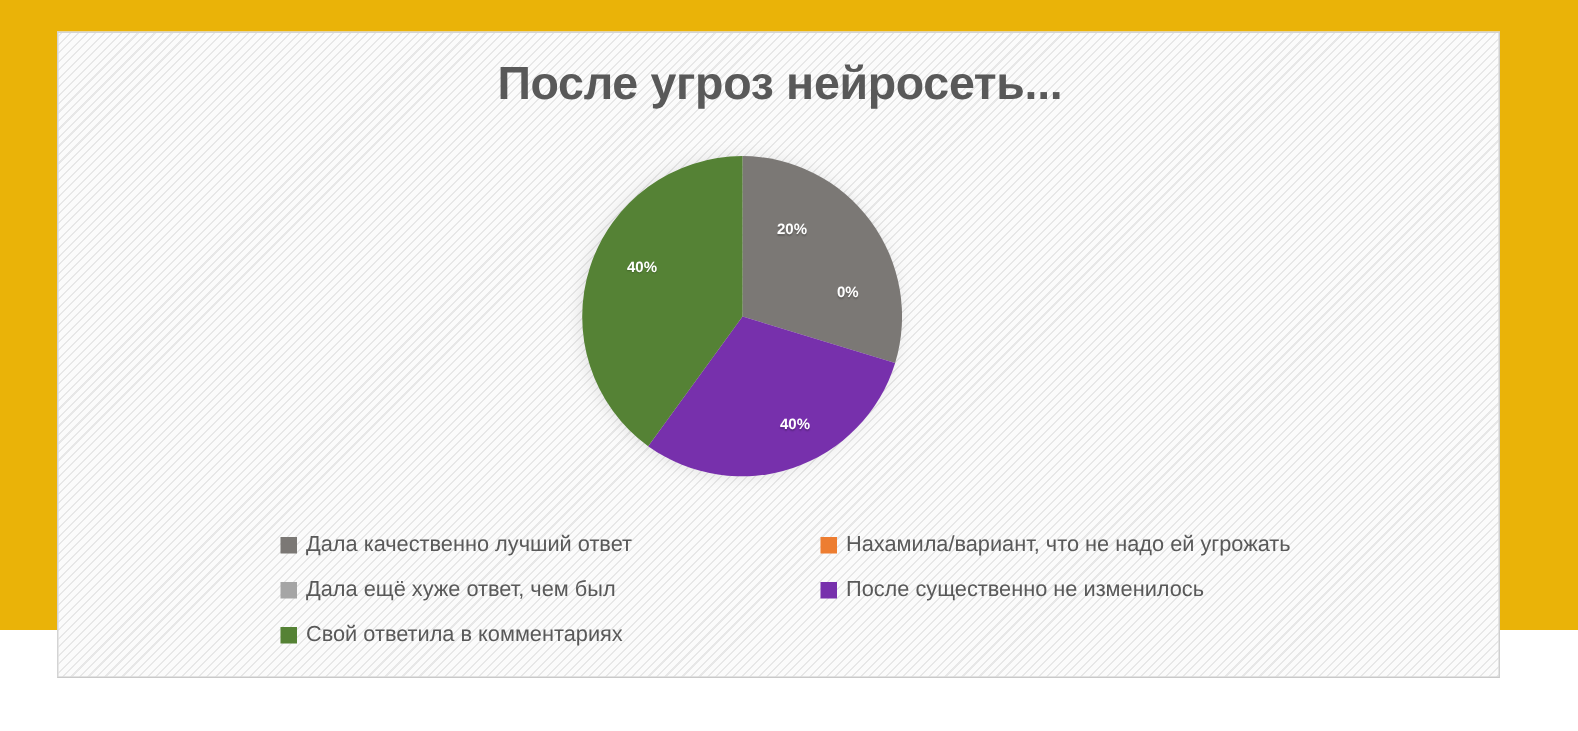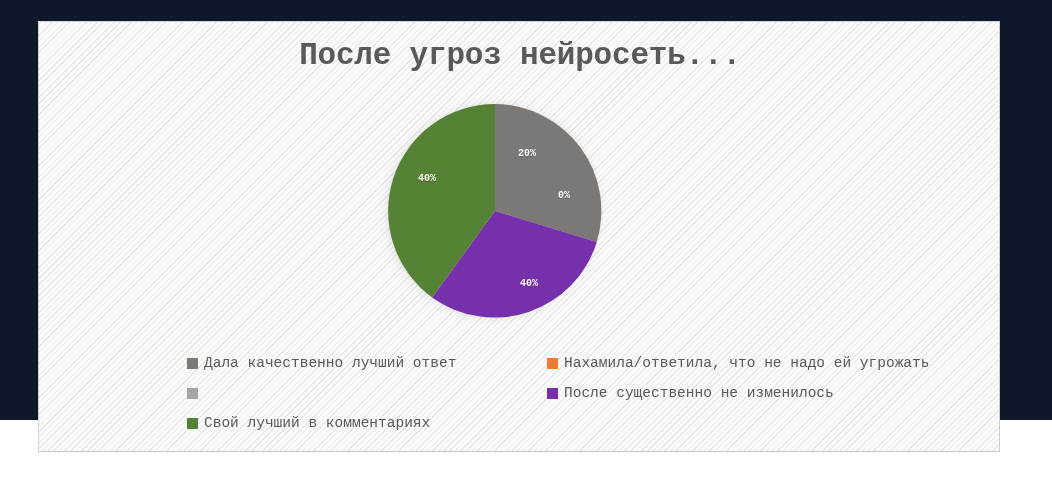--- a/index.html
+++ b/index.html
@@ -11,22 +11,21 @@
     width: 1052px;
     height: 487px;
     font-family: "Liberation Sans", sans-serif;
     overflow: hidden;
   }
 
   #screenshot {
     position: relative;
     width: 1052px;
     height: 420px;
-    background: #0f172a;
-    font-family: Liberation Mono, monospace;
+    background: #eab308;
   }
 
   
   #chart-area {
     position: absolute;
     left: 38px;
     top: 21px;
     width: 962px;
     height: 431px;
     box-sizing: border-box;
@@ -159,36 +158,37 @@
 
     <div id="legend">
 
       <div class="legend-row">
         <div class="legend-item col-left">
           <span class="legend-swatch" style="background:#7b7875;"></span>
           <span class="legend-text">Дала качественно лучший ответ</span>
         </div>
         <div class="legend-item col-right">
           <span class="legend-swatch" style="background:#ed7d31;"></span>
-          <span class="legend-text">Нахамила/ответила, что не надо ей угрожать</span>
+          <span class="legend-text">Нахамила/вариант, что не надо ей угрожать</span>
         </div>
       </div>
 
       <div class="legend-row">
         <div class="legend-item col-left">
           <span class="legend-swatch" style="background:#a5a5a5;"></span>
+          <span class="legend-text">Дала ещё хуже ответ, чем был</span>
         </div>
         <div class="legend-item col-right">
           <span class="legend-swatch" style="background:#7730ac;"></span>
           <span class="legend-text">После существенно не изменилось</span>
         </div>
       </div>
 
       <div class="legend-row">
         <div class="legend-item col-left">
           <span class="legend-swatch" style="background:#558235;"></span>
-          <span class="legend-text">Свой лучший в комментариях</span>
+          <span class="legend-text">Свой ответила в комментариях</span>
         </div>
       </div>
 
     </div>
   </div>
 </div>
 
 </body></html>

